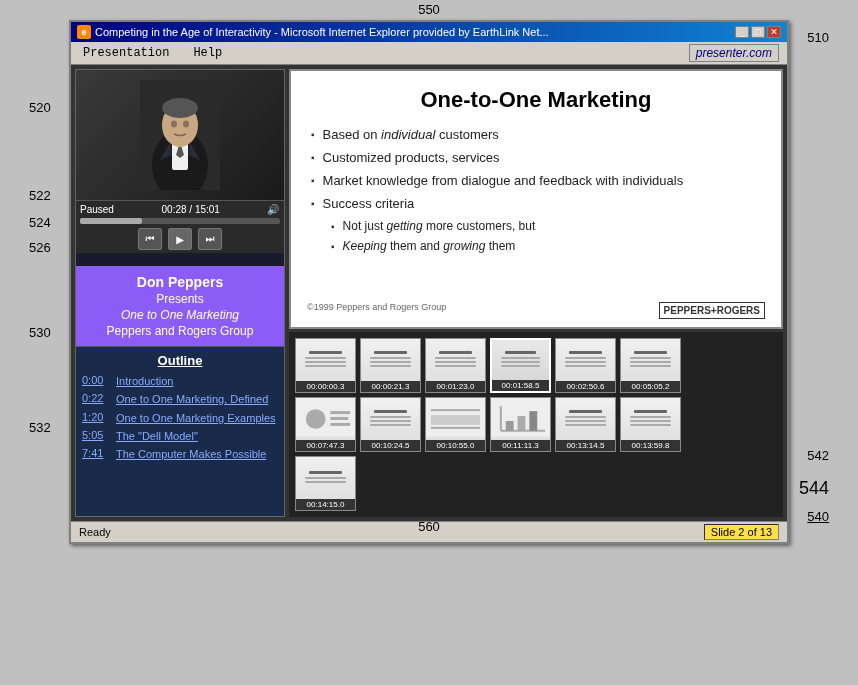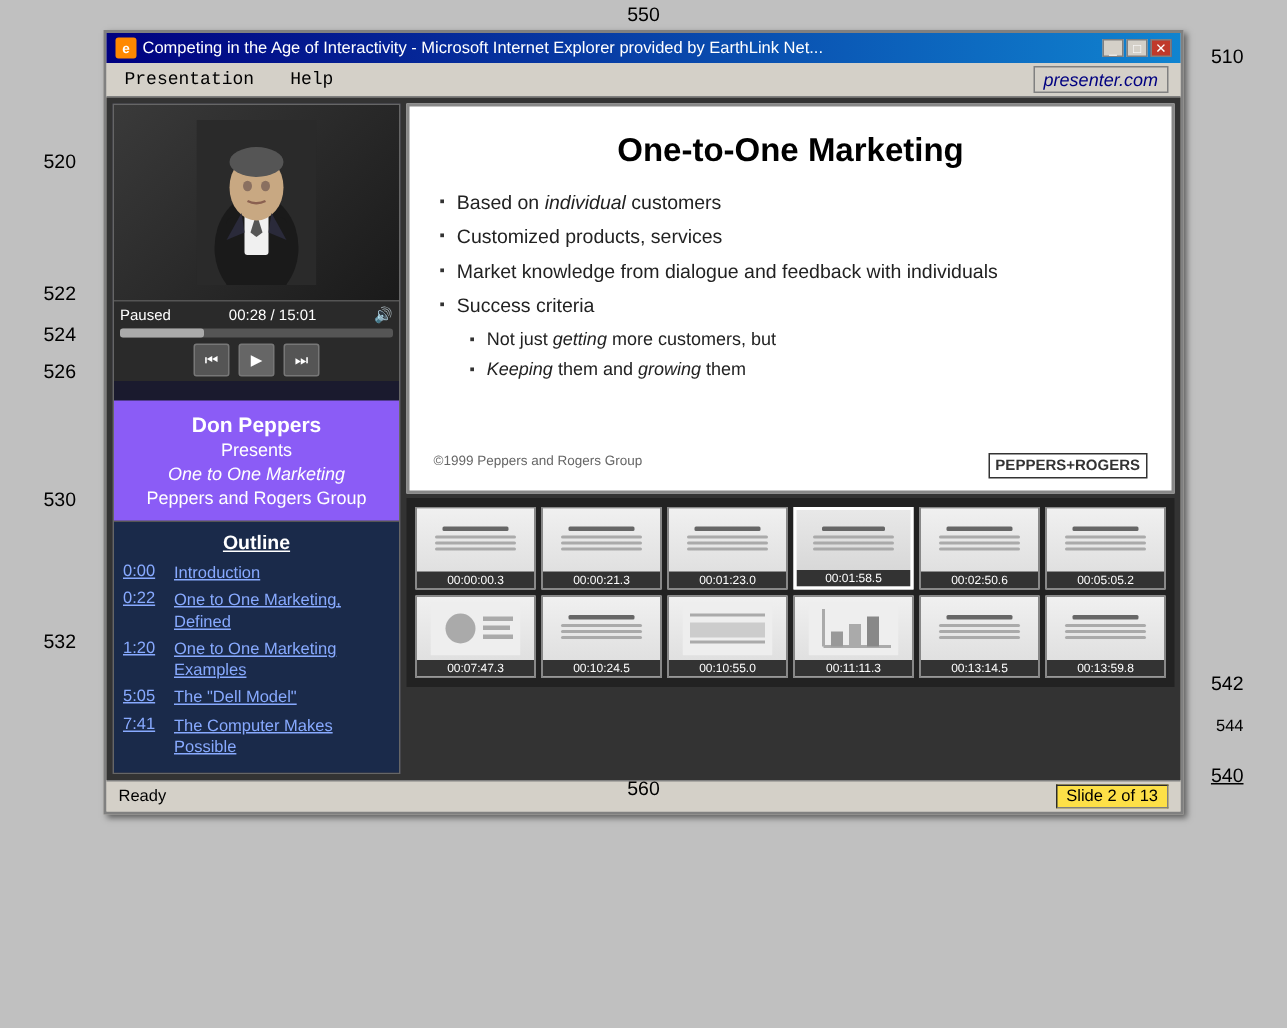--- a/index.html
+++ b/index.html
@@ -354,21 +354,21 @@
     }
 
     .thumbnail-row {
       display: flex;
       gap: 4px;
     }
 
     .thumbnail {
       background: #eee;
       border: 1px solid #888;
-      width: 80px;
+      width: 61px;
       height: 55px;
       display: flex;
       flex-direction: column;
       align-items: center;
       justify-content: space-between;
       cursor: pointer;
       position: relative;
       overflow: hidden;
     }
 
@@ -720,20 +720,32 @@
                       <div class="thumb-line title"></div>
                       <div class="thumb-line"></div>
                       <div class="thumb-line"></div>
                       <div class="thumb-line"></div>
                     </div>
                 </div>
                 <div class="thumbnail-time">00:13:59.8</div>
               </div>
             </div>
 
+            <div class="thumbnail-row">
+              <div class="thumbnail">
+                <div class="thumbnail-content">
+                  <div class="thumbnail-lines">
+                      <div class="thumb-line title"></div>
+                      <div class="thumb-line"></div>
+                      <div class="thumb-line"></div>
+                    </div>
+                </div>
+                <div class="thumbnail-time">00:14:15.0</div>
+              </div>
+            </div>
           </div>
         </div>
       </div>
 
       <div class="status-bar">
         <span class="status-left">Ready</span>
         <span class="status-right">Slide 2 of 13</span>
       </div>
 
     </div>
@@ -758,21 +770,21 @@
     </div>
     <div style="position:absolute; top:400px; left:-40px; font-size:13px; font-family:Arial;">
       <span>532</span>
     </div>
     <div style="position:absolute; top:489px; right:-40px; font-size:13px; font-family:Arial;text-decoration:underline;">
       <span>540</span>
     </div>
     <div style="position:absolute; top:428px; right:-40px; font-size:13px; font-family:Arial;">
       <span>542</span>
     </div>
-    <div style="position:absolute; top:458px; right:-40px; font-size:11px; font-family:Arial;">
+    <div style="position:absolute; top:458px; right:-40px; font-size:18px; font-family:Arial;">
       <span>544</span>
     </div>
     <div style="position:absolute; bottom:10px; left:50%; transform:translateX(-50%); font-size:13px; font-family:Arial;">
       <span>560</span>
     </div>
 
   </div>
 </div>
 
 </body></html>

